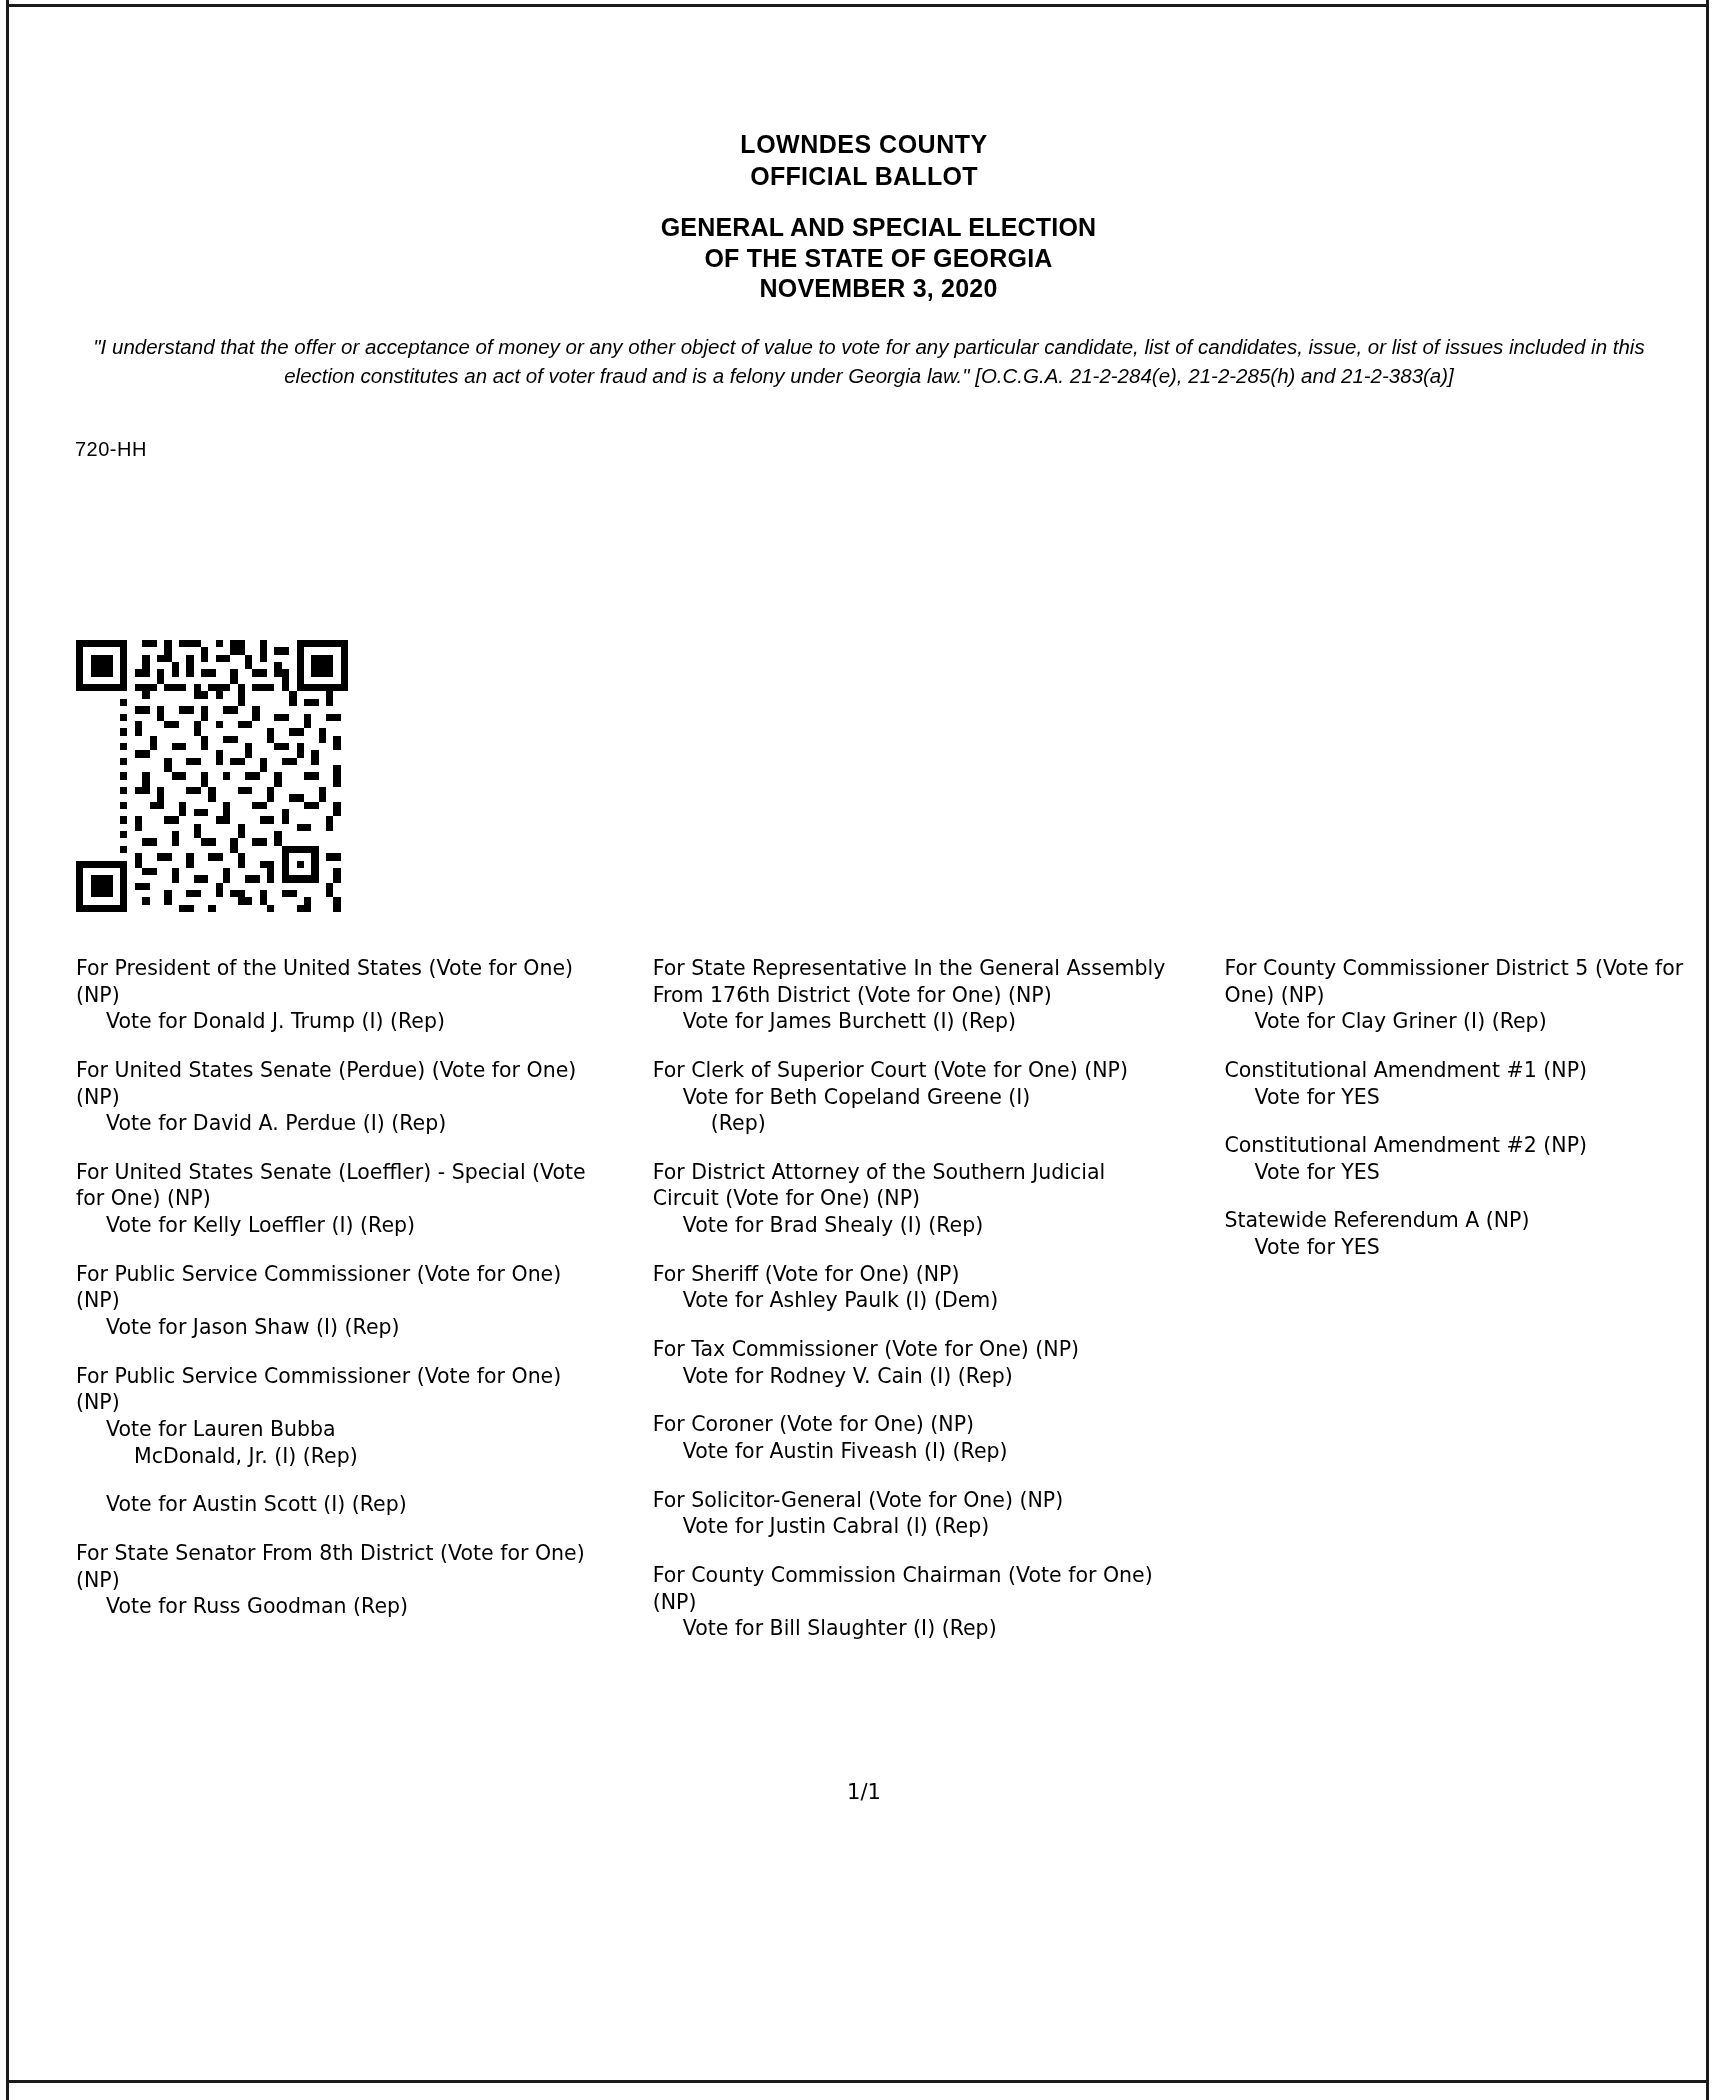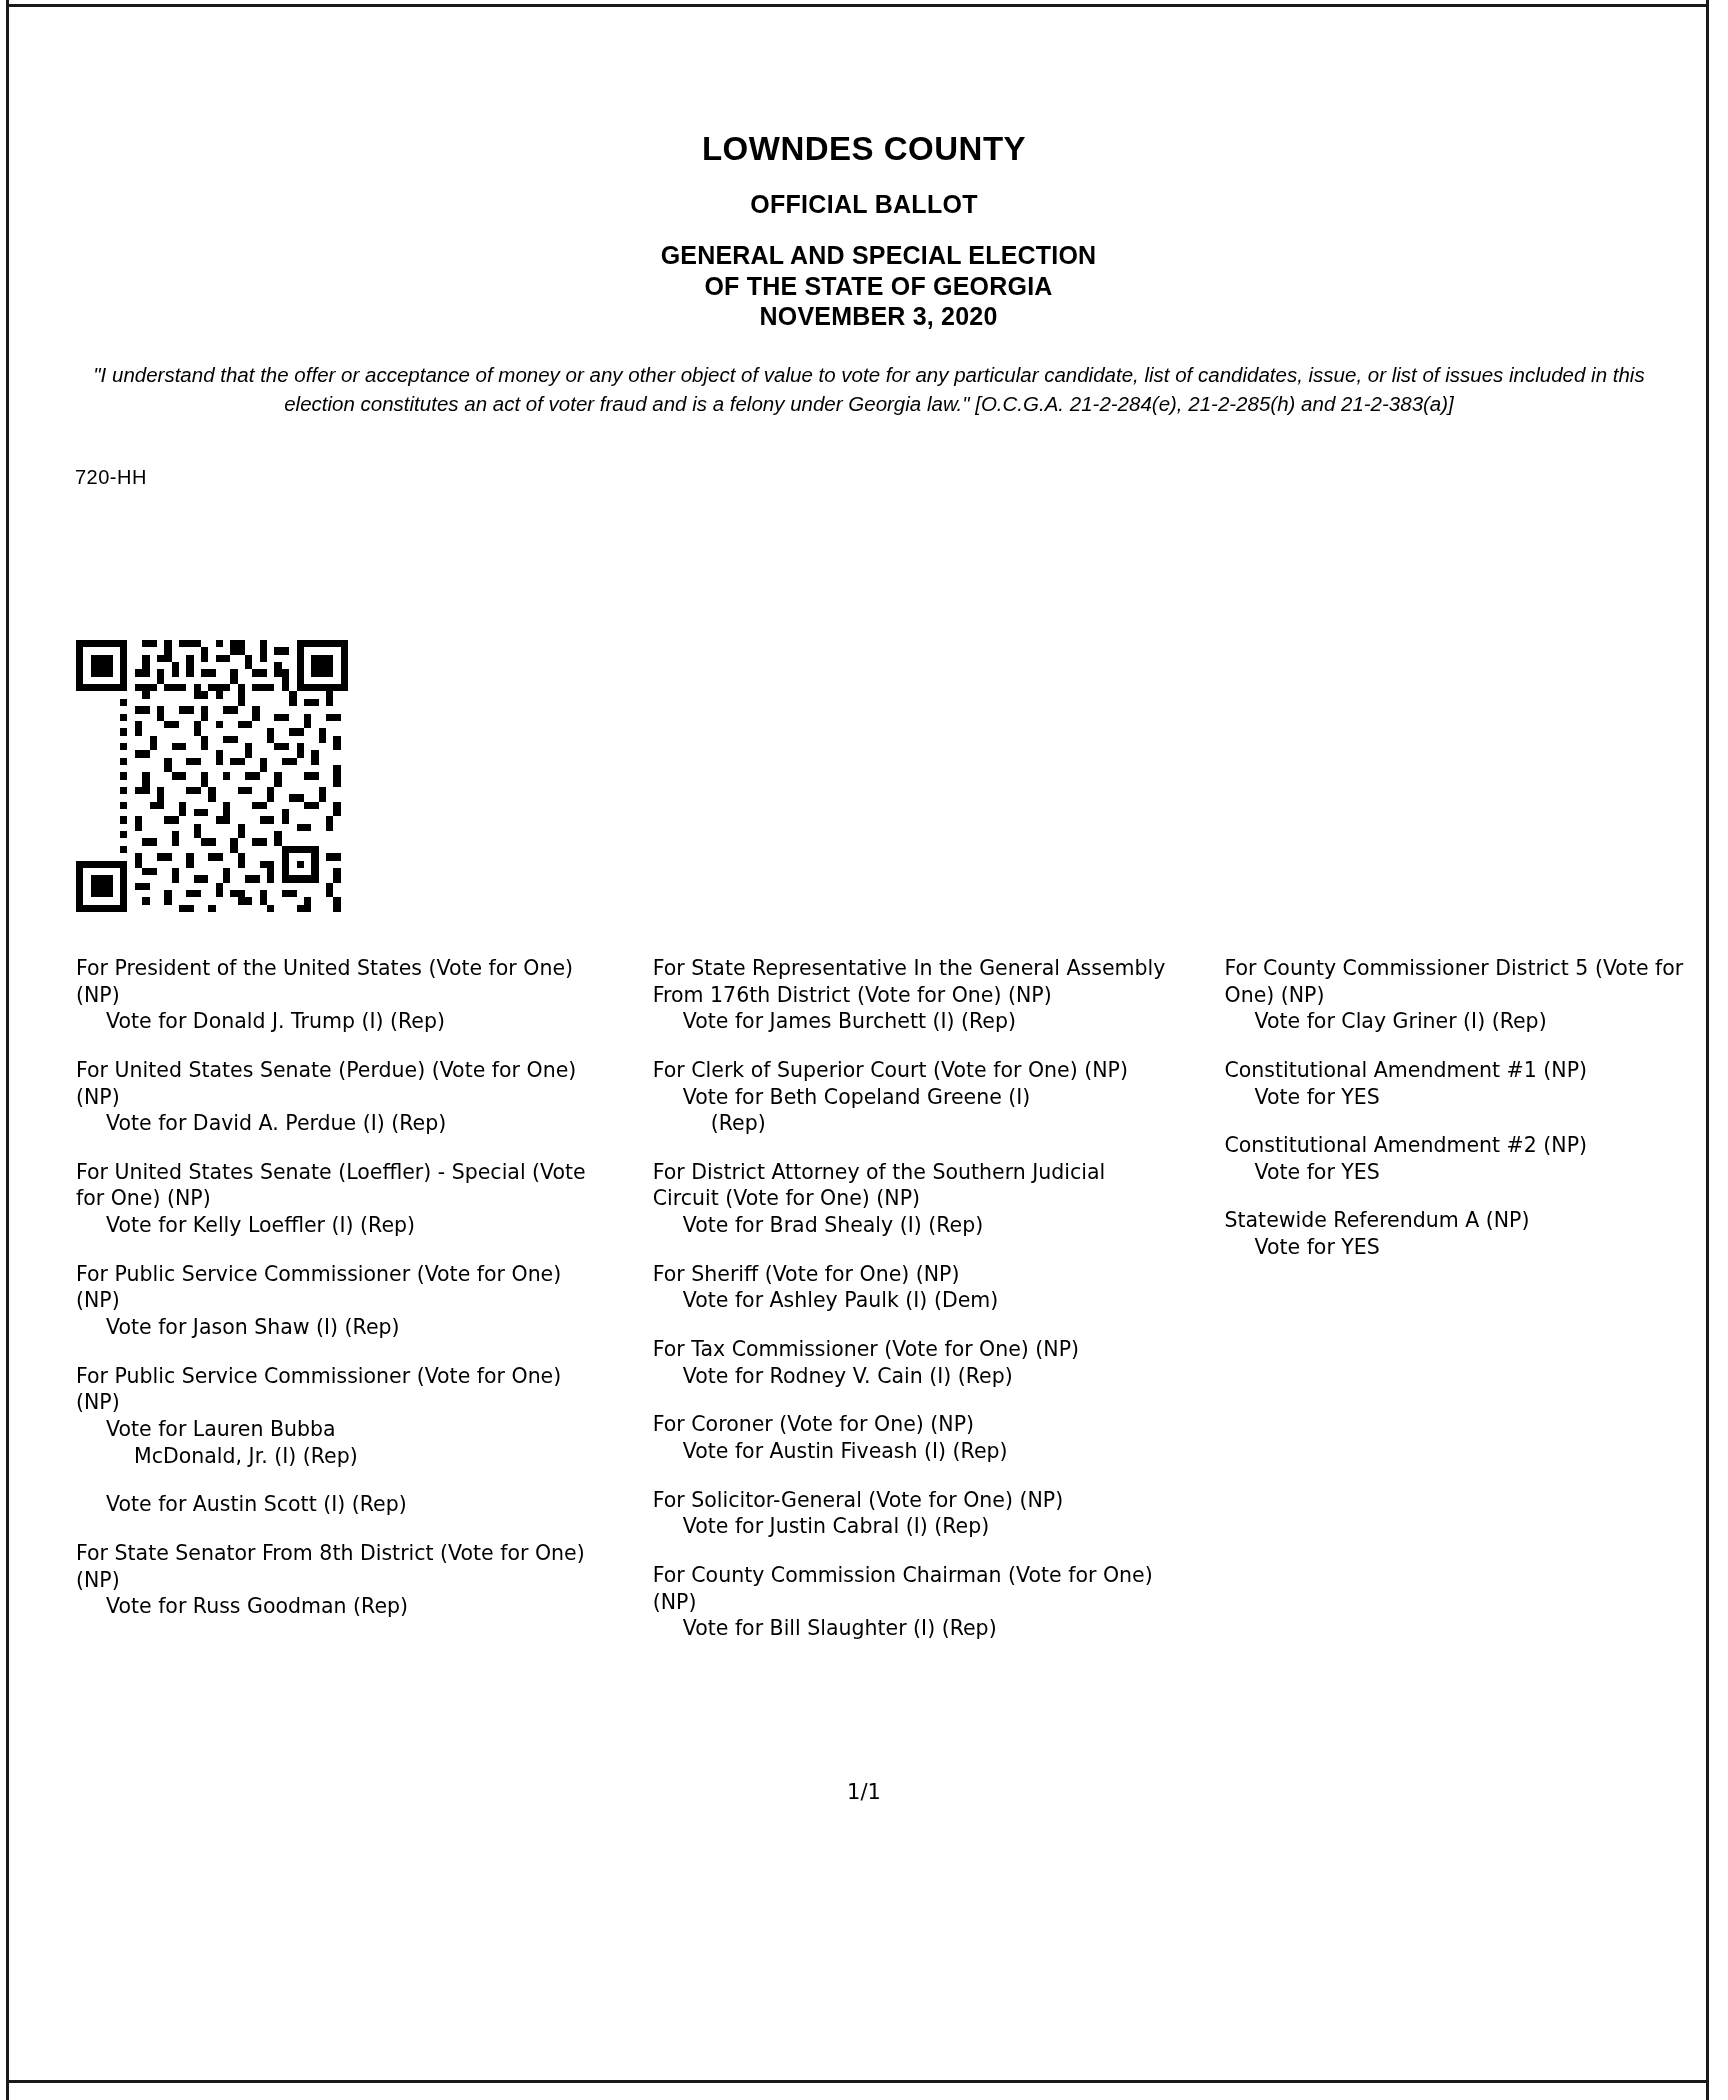--- a/index.html
+++ b/index.html
@@ -54,28 +54,28 @@
     width: 1728px;
   }
 
   .title-block {
     text-align: center;
     margin-top: 130px;
   }
   .county-title {
     font-family: "Liberation Sans", sans-serif;
     font-weight: bold;
-    font-size: 33px;
+    font-size: 25px;
     letter-spacing: 0.5px;
   }
   .official-ballot {
     font-family: "Liberation Sans", sans-serif;
     font-weight: bold;
     font-size: 25px;
-    margin-top: 22px;
+    margin-top: 3px;
     letter-spacing: 0.3px;
   }
   .election-line {
     font-family: "Liberation Sans", sans-serif;
     font-weight: bold;
     font-size: 25px;
     margin-top: 21px;
     line-height: 1.22;
     letter-spacing: 0.2px;
     margin-left: 29px;

